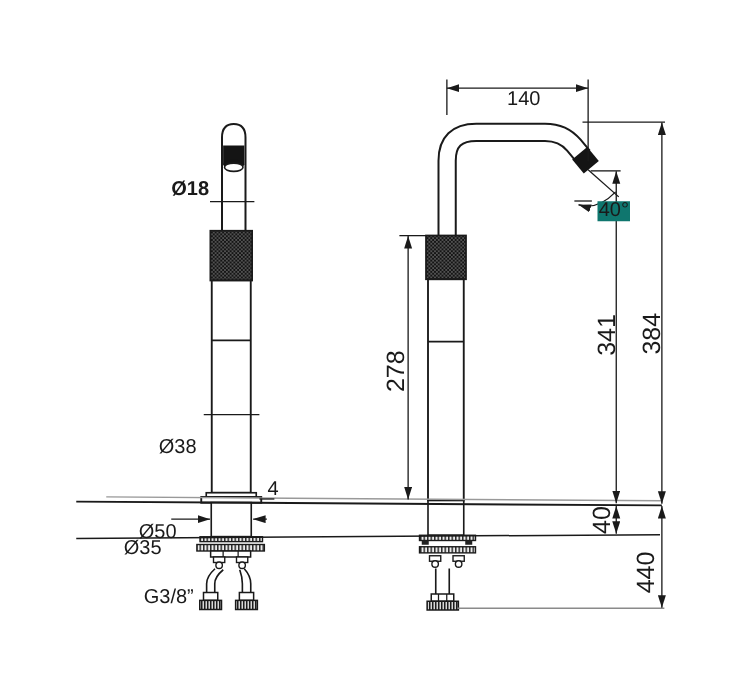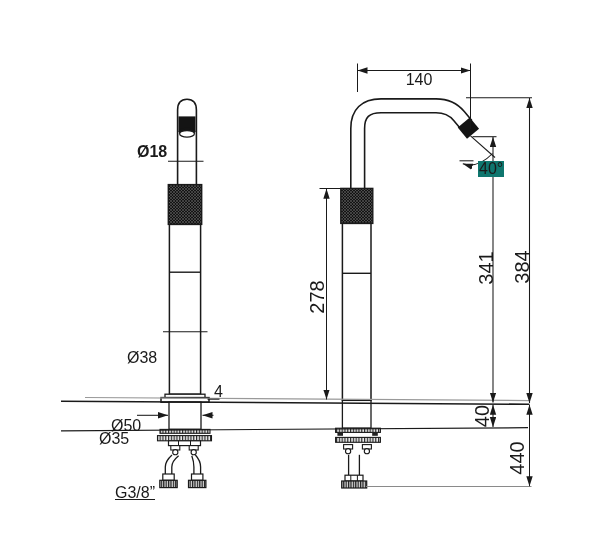--- a/index.html
+++ b/index.html
@@ -144,20 +144,20 @@
   </g>
 </svg>
 
 <div class="lbl" style="left:137px;top:144px;font-weight:bold;">Ø18</div>
 <div class="lbl ctr" style="left:401px;top:72px;width:36px;">140</div>
 <div class="lbl masked" style="left:478px;top:161px;">40°</div>
 <div class="lbl" style="left:127px;top:314px;margin-top:36px;">Ø38</div>
 <div class="lbl" style="left:111px;top:382px;margin-top:36px;">Ø50</div>
 <div class="lbl" style="left:214px;top:383.5px;">4</div>
 <div class="lbl" style="left:99px;top:431px;">Ø35</div>
-<div class="lbl" style="left:115px;top:485px;text-decoration:underline;">G3/8”</div>
+<div class="lbl" style="left:115px;top:470px;">G3/8”</div>
 <div class="vlbl" style="left:266.5px;top:286.5px;">278</div>
 <div class="vlbl" style="left:435.8px;top:258px;">341</div>
 <div class="vlbl" style="left:472px;top:256.8px;">384</div>
 <div class="vlbl" style="left:432px;top:405.8px;">40</div>
 <div class="vlbl" style="left:467.3px;top:448.3px;">440</div>
 
 </div>
 
 </body></html>

